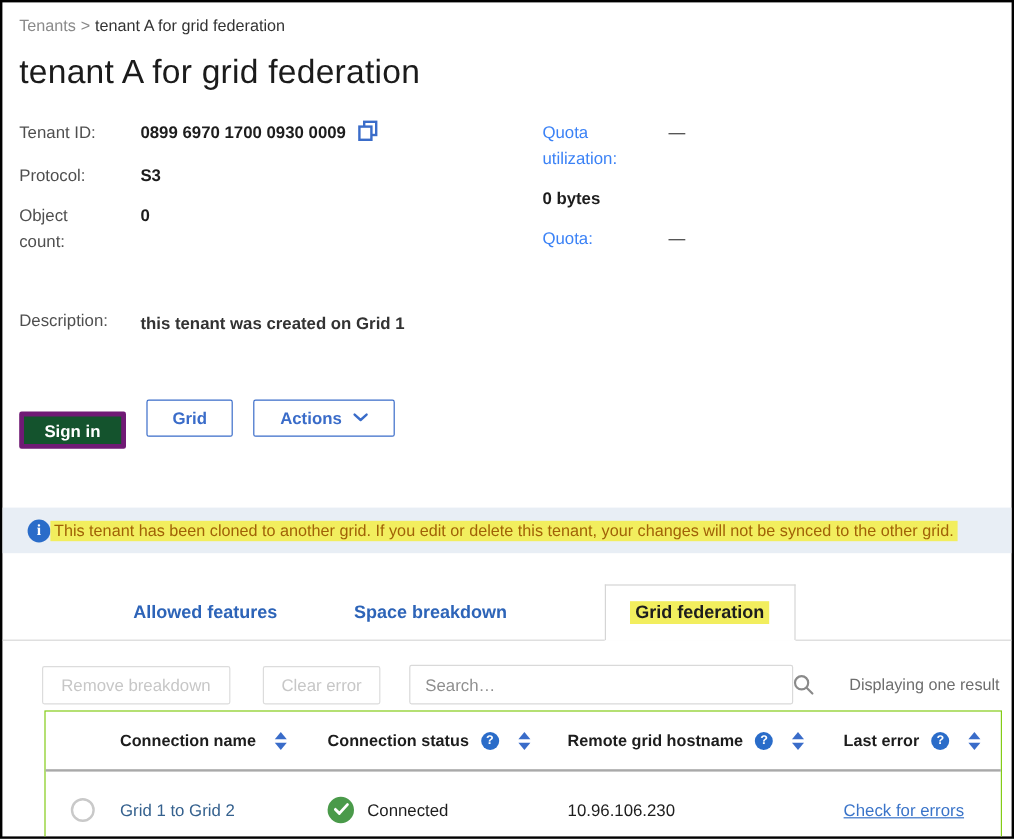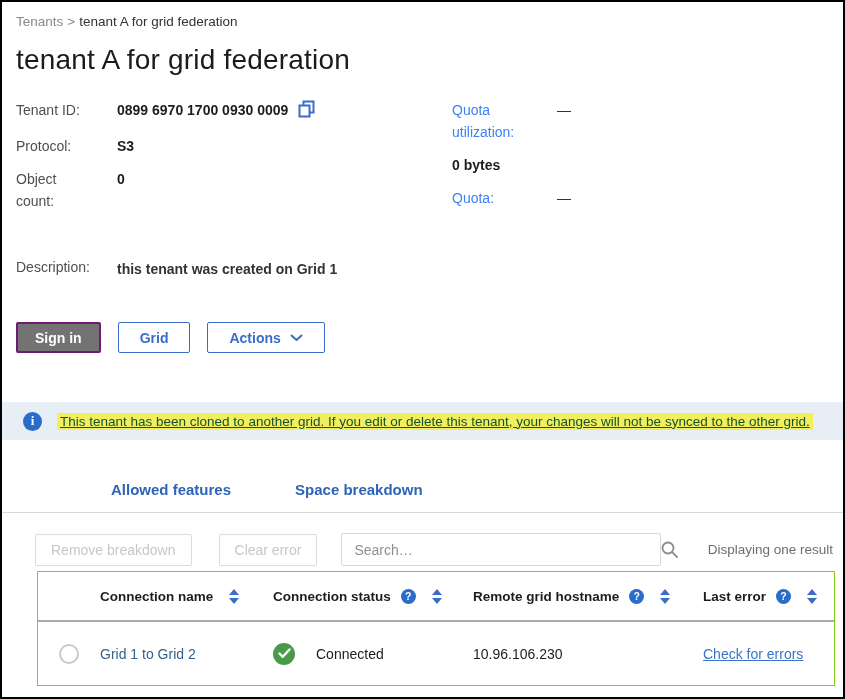--- a/index.html
+++ b/index.html
@@ -32,28 +32,28 @@
   .detail-label-r { flex: 0 0 105px; padding-right: 12px; color: #3b82f6; }
   .detail-value { font-weight: 700; color: #1d1d1d; display: flex; align-items: flex-start; gap: 10px; }
   .detail-value.dash { font-weight: 400; color: #333; }
   .detail-value.normal { font-weight: 700; color: #333; padding-top: 2px; }
   .desc-row { margin-top: 44px; }
   .copy-icon { display: inline-block; margin-top: 1px; cursor: pointer; }
 
   
   .btn-row { display: flex; gap: 17px; margin-top: 31px; align-items: center; }
   .btn { font-size: 14px; font-weight: 700; border-radius: 2px; height: 31px; display: inline-flex; align-items: center; justify-content: center; cursor: pointer; font-family: "Liberation Sans", sans-serif; }
-  .btn-primary { background: #737373; color: #fff; border: 2px solid #701a75; padding: 0 17px; }
+  .btn-primary { background: #14532d; color: #fff; border: 4px solid #701a75; padding: 0 17px; margin-top: 21px; }
   .btn-outline { background: #fff; color: #3a6cc9; border: 1px solid #3a6cc9; padding: 0 21px; }
   .btn-outline .chev { margin-left: 9px; display: inline-flex; }
 
   
   .banner { margin-top: 49px; background: #e8eef5; height: 38px; display: flex; align-items: center; padding-left: 21px; }
   .info-icon { width: 19px; height: 19px; border-radius: 50%; background: #2a6cc9; color: #fff; font-size: 13px; font-weight: 700; display: flex; align-items: center; justify-content: center; flex: 0 0 19px; font-family: "Liberation Serif", serif; }
-  .banner-text { margin-left: 15px; font-size: 13.5px; color: #14532d; background: #f2ee5e; padding: 1px 3px; text-decoration: underline; }
+  .banner-text { font-size: 13.5px; color: #a16207; background: #f2ee5e; padding: 1px 3px; }
 
   
   .tabs { margin-top: 26px; display: flex; align-items: flex-end; border-bottom: 1px solid #d8d8d8; height: 47px; }
   .tab { font-size: 15px; font-weight: 700; color: #2d64b8; cursor: pointer; padding: 0 10px; margin-bottom: 14px; }
   .tab-1 { margin-left: 44px; }
   .tab-2 { margin-left: 99px; }
   .tab-active { margin-left: 71px; margin-bottom: -1px; height: 47px; width: 159px; background: #fff; border: 1px solid #d5d5d5; border-bottom: 1px solid #fff; display: flex; align-items: center; justify-content: center; }
   .tab-active .hl { background: #f2ee5e; color: #1d1d1d; font-size: 15px; font-weight: 700; padding: 1px 4px; }
 
   
@@ -73,21 +73,21 @@
   .th { font-size: 13.5px; font-weight: 700; color: #1d1d1d; display: flex; align-items: center; gap: 8px; cursor: pointer; }
   .td { font-size: 14px; display: flex; align-items: center; }
   .cell-center { justify-content: center; }
   .help-icon { width: 15px; height: 15px; border-radius: 50%; background: #2a6cc9; color: #fff; font-size: 10.5px; font-weight: 700; display: inline-flex; align-items: center; justify-content: center; margin-left: 2px; }
   .sort { display: inline-flex; flex-direction: column; gap: 3px; margin-left: 8px; cursor: pointer; }
   .sort .up { width: 0; height: 0; border-left: 5px solid transparent; border-right: 5px solid transparent; border-bottom: 6px solid #3a6cc9; }
   .sort .dn { width: 0; height: 0; border-left: 5px solid transparent; border-right: 5px solid transparent; border-top: 6px solid #3a6cc9; }
   .radio { width: 20px; height: 20px; border-radius: 50%; border: 2px solid #c9c9c9; background: #fff; cursor: pointer; }
   .link-dark { color: #35618e; cursor: pointer; }
   .link-blue { color: #3a74c9; cursor: pointer; text-decoration: underline; }
-  .status-ok { display: flex; align-items: center; gap: 21px; }
+  .status-ok { display: flex; align-items: center; gap: 11px; }
   .check-circle { width: 22px; height: 22px; border-radius: 50%; background: #4a9a4a; display: flex; align-items: center; justify-content: center; }
 </style>
 </head>
 <body>
 
 <div class="breadcrumb pad">
   <span class="crumb-parent">Tenants</span><span class="crumb-sep">&gt;</span><span class="crumb-current">tenant A for grid federation</span>
 </div>
 
 <h1 class="page-title pad">tenant A for grid federation</h1>
@@ -148,20 +148,23 @@
 </div>
 
 <div class="banner">
   <div class="info-icon">i</div>
   <div class="banner-text">This tenant has been cloned to another grid. If you edit or delete this tenant, your changes will not be synced to the other grid.</div>
 </div>
 
 <div class="tabs">
   <div class="tab tab-2">Allowed features</div>
   <div class="tab tab-1">Space breakdown</div>
+  <div class="tab-active">
+    <span class="hl">Grid federation</span>
+  </div>
 </div>
 
 <div class="toolbar">
   <button class="btn-disabled" disabled="">Remove breakdown</button>
   <button class="btn-disabled" disabled="">Clear error</button>
   <div class="search-wrap">
     <input class="search-input" type="text" placeholder="Search…" style="">
     <span class="search-icon">
       <svg width="19" height="19" viewBox="0 0 19 19">
           <circle cx="8" cy="8" r="5.5" fill="none" stroke="#8a8a8a" stroke-width="1.8"></circle>

